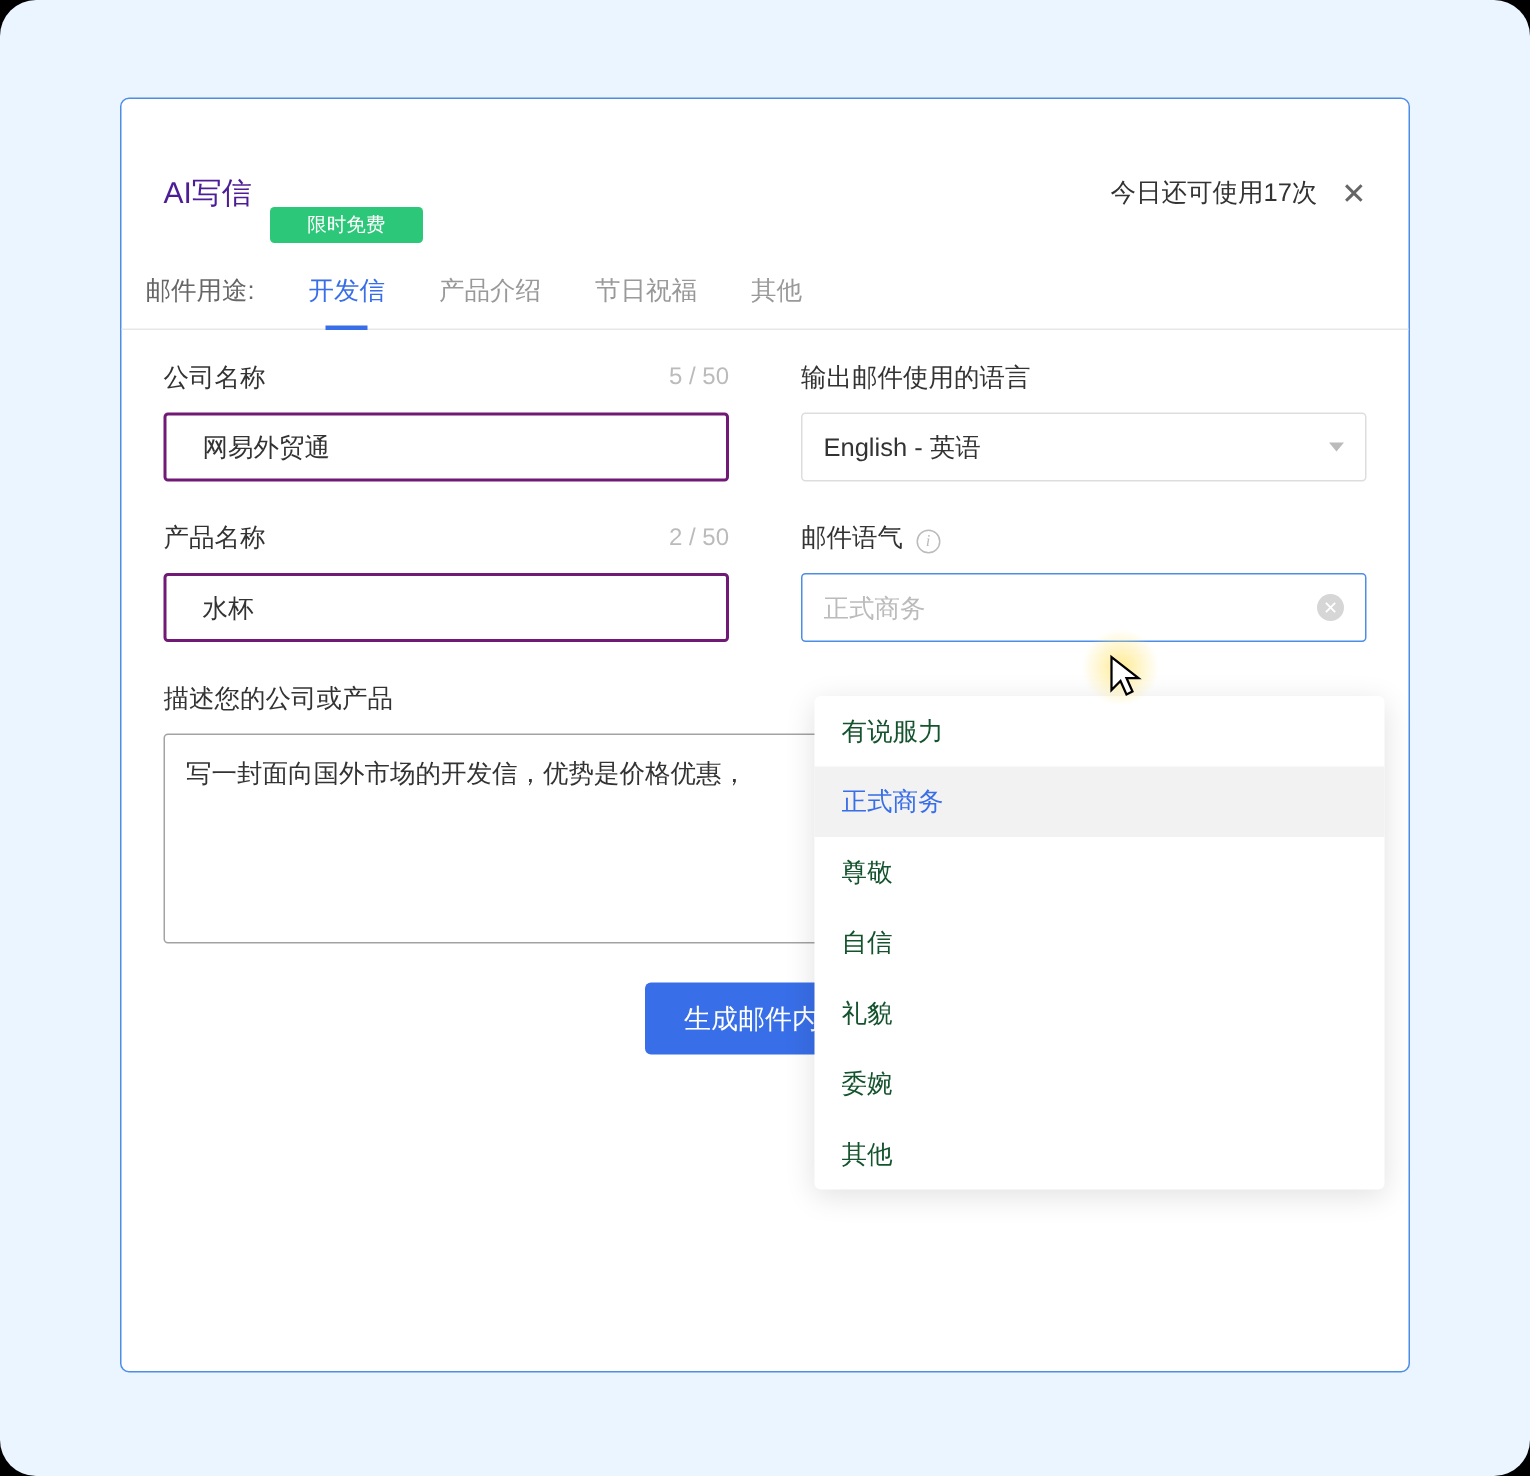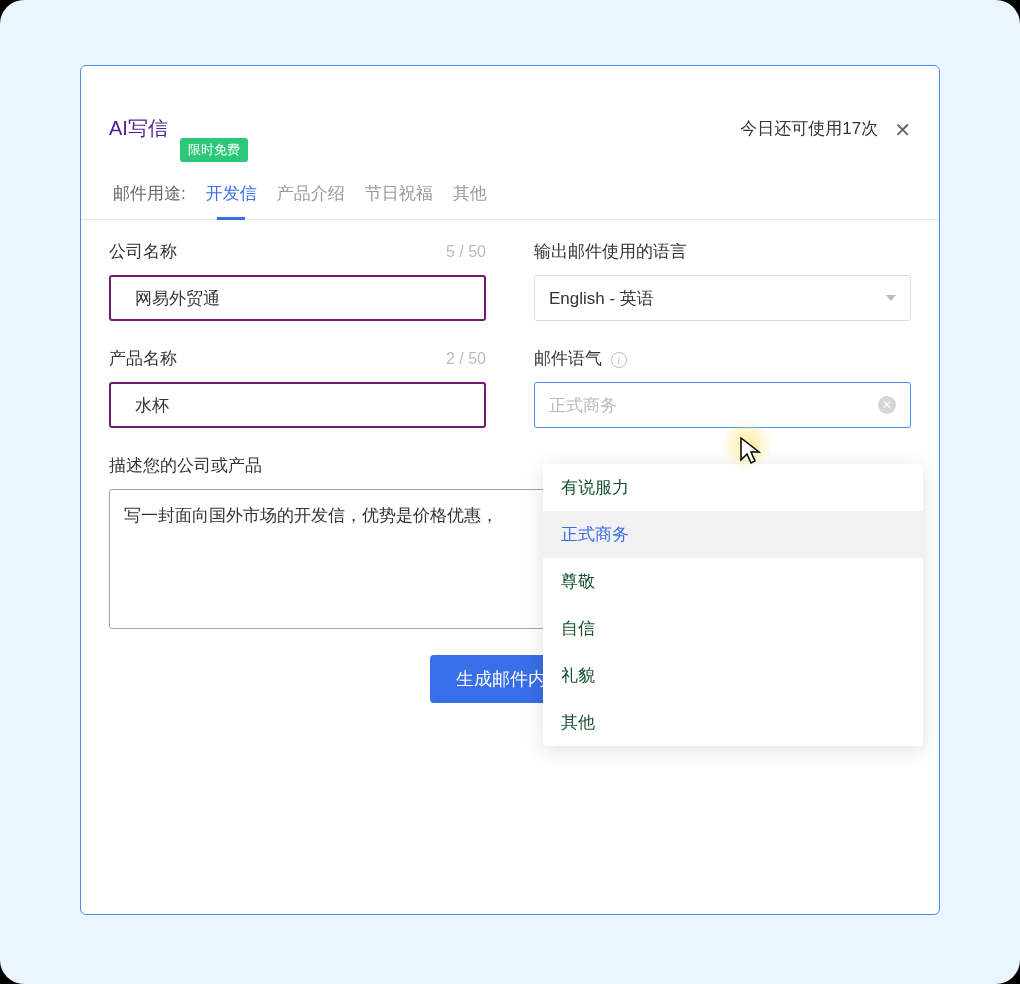--- a/index.html
+++ b/index.html
@@ -45,21 +45,21 @@
     }
     .modal-title {
       font-size: 20px;
       font-weight: 500;
       color: #4c1d95;
     }
     .badge {
       background: #2dc779;
       color: #fff;
       font-size: 13px;
-      padding: 3px 8px;
+      padding: 3px 25px;
       border-radius: 3px;
       margin-top: 44px;
     }
     .header-right {
       display: flex;
       align-items: flex-end;
       gap: 16px;
     }
     .usage-text {
       font-size: 17px;
@@ -67,23 +67,23 @@
     }
     .close-icon {
       font-size: 20px;
       color: #666;
       cursor: pointer;
       line-height: 1;
     }
     .tabs-row {
       display: flex;
       align-items: center;
-      padding: 0 32px;
+      padding: 0 16px;
       border-bottom: 1px solid #e8e8e8;
-      gap: 20px;
+      gap: 36px;
     }
     .tabs-label {
       font-size: 17px;
       color: #666;
       padding-bottom: 14px;
     }
     .tab {
       font-size: 17px;
       color: #999;
       padding-bottom: 14px;
@@ -347,20 +347,21 @@
       </div>
 
     </div>
 
     <div class="dropdown">
       <div class="dropdown-item">有说服力</div>
       <div class="dropdown-item selected">正式商务</div>
       <div class="dropdown-item">尊敬</div>
       <div class="dropdown-item">自信</div>
       <div class="dropdown-item">礼貌</div>
+      <div class="dropdown-item">委婉</div>
       <div class="dropdown-item">其他</div>
     </div>
 
     <div class="highlight-circle"></div>
     <svg class="cursor-svg" width="26" height="30" viewBox="0 0 26 30">
       <path d="M2 2 L2 24 L8 18 L12 27 L16 25 L12 16 L20 16 Z" fill="#fff" stroke="#000" stroke-width="1.5"></path>
     </svg>
 
   </div>
 </div>

